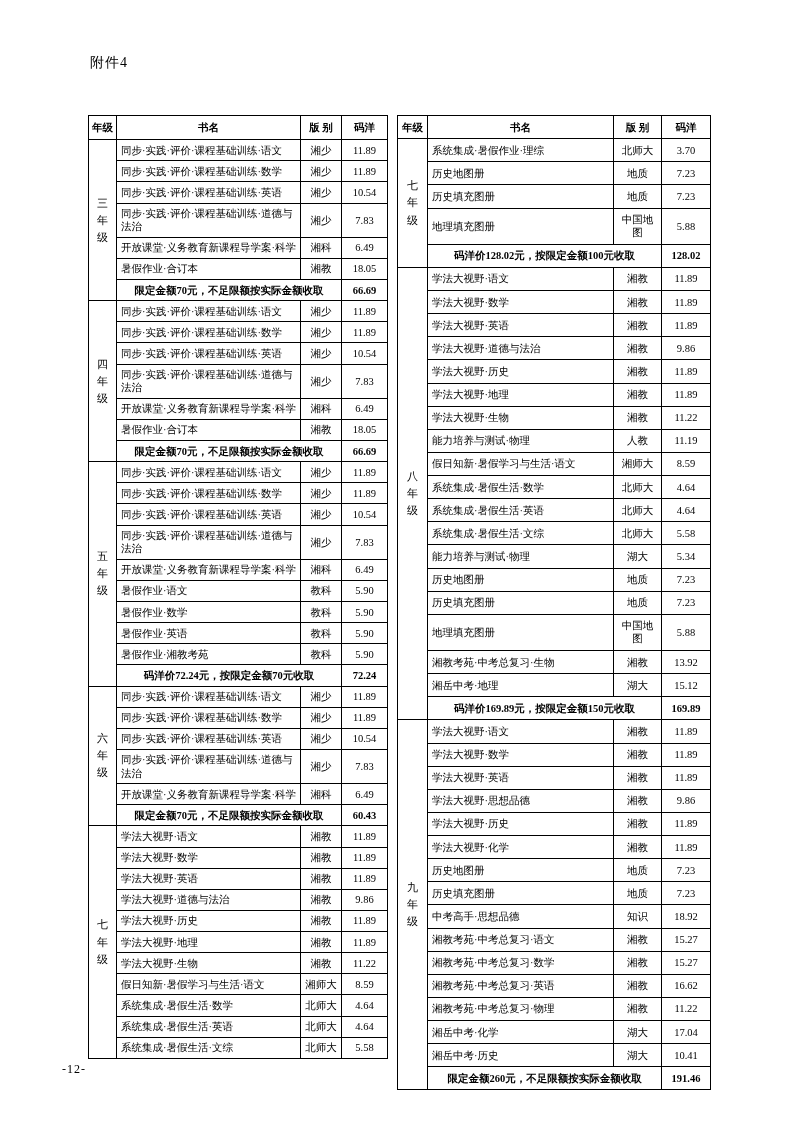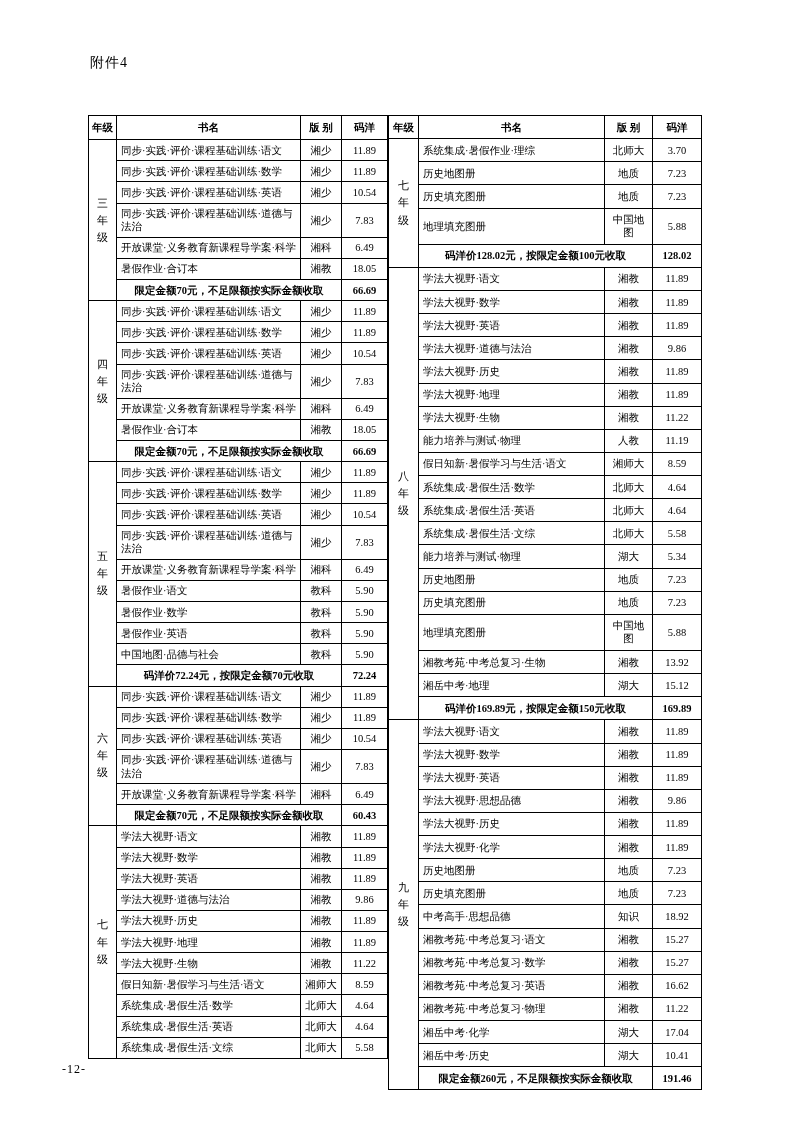--- a/index.html
+++ b/index.html
@@ -32,20 +32,21 @@
     font-size: 18px;
     font-weight: bold;
     margin: 0;
     letter-spacing: 0.5px;
   }
   .tables {
     position: absolute;
     top: 115px;
     left: 88px;
     display: flex;
+    gap: 9px;
     align-items: flex-start;
   }
   table.price-table {
     border-collapse: collapse;
     table-layout: fixed;
     border: 1.5px solid #000;
   }
   table.price-table.left  { width: 299px; }
   table.price-table.right { width: 313px; }
   .price-table th, .price-table td {
@@ -237,21 +238,21 @@
             <td class="book-cell">暑假作业·数学</td>
             <td class="edition-cell">教科</td>
             <td class="price-cell">5.90</td>
           </tr>
           <tr>
             <td class="book-cell">暑假作业·英语</td>
             <td class="edition-cell">教科</td>
             <td class="price-cell">5.90</td>
           </tr>
           <tr>
-            <td class="book-cell">中国地图·品德与社会</td>
+            <td class="book-cell">暑假作业·湘教考苑</td>
             <td class="edition-cell">教科</td>
             <td class="price-cell">5.90</td>
           </tr>
           <tr>
             <td class="footer-label" colspan="2">码洋价72.24元，按限定金额70元收取</td>
             <td class="footer-total">72.24</td>
           </tr>
           <tr>
             <td class="grade-cell" rowspan="6">
               <span>六</span>

